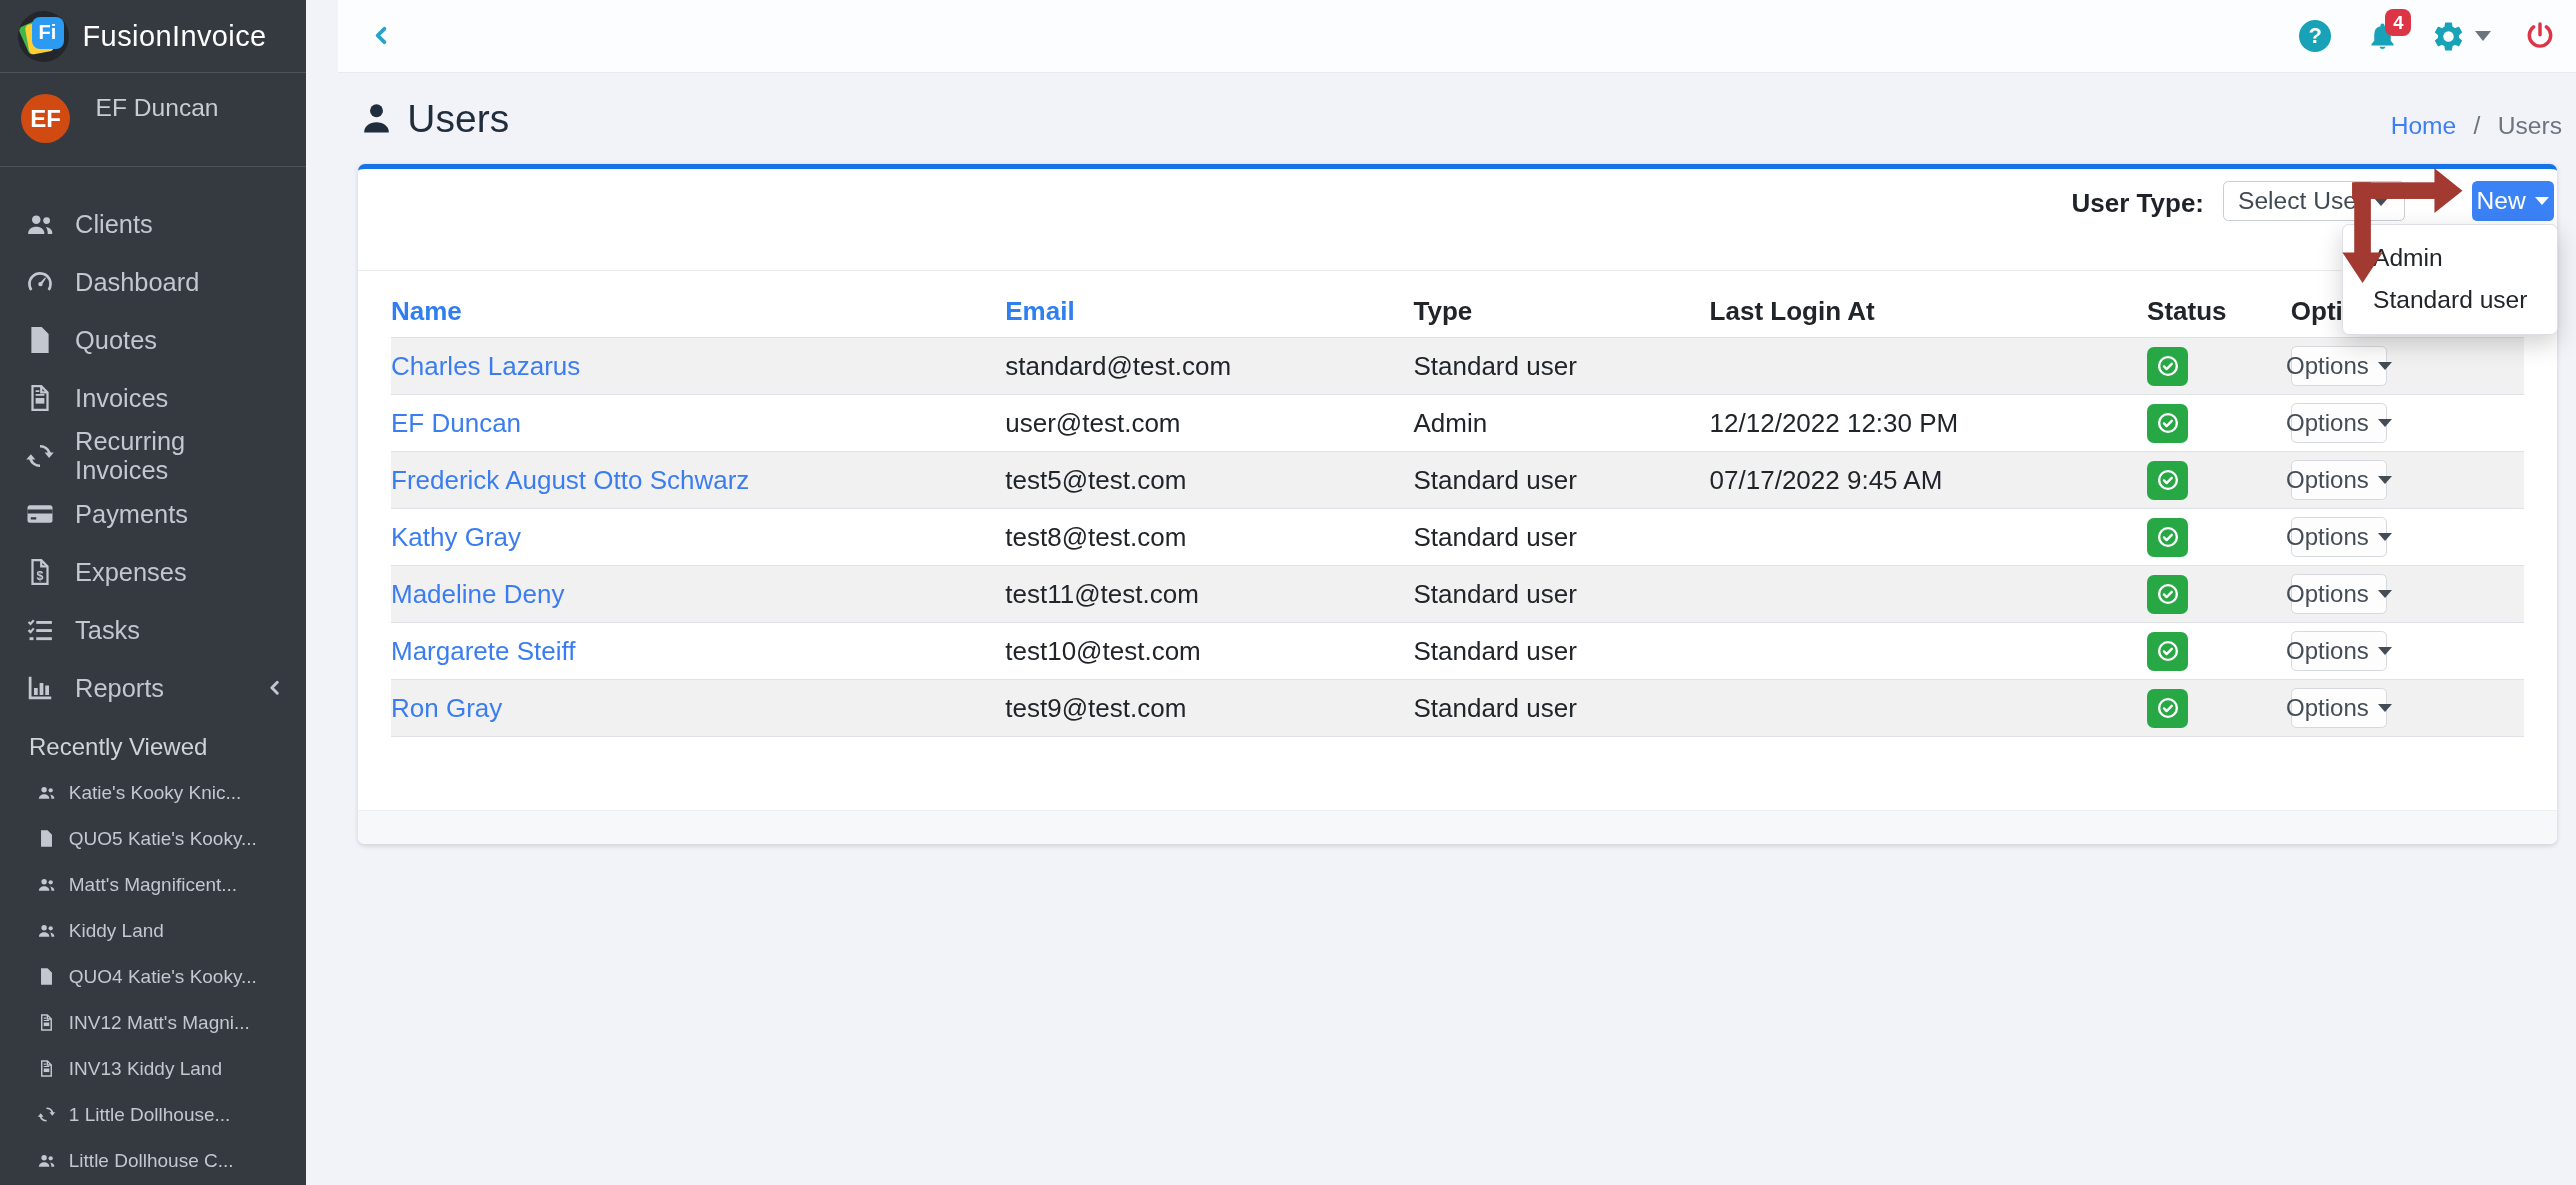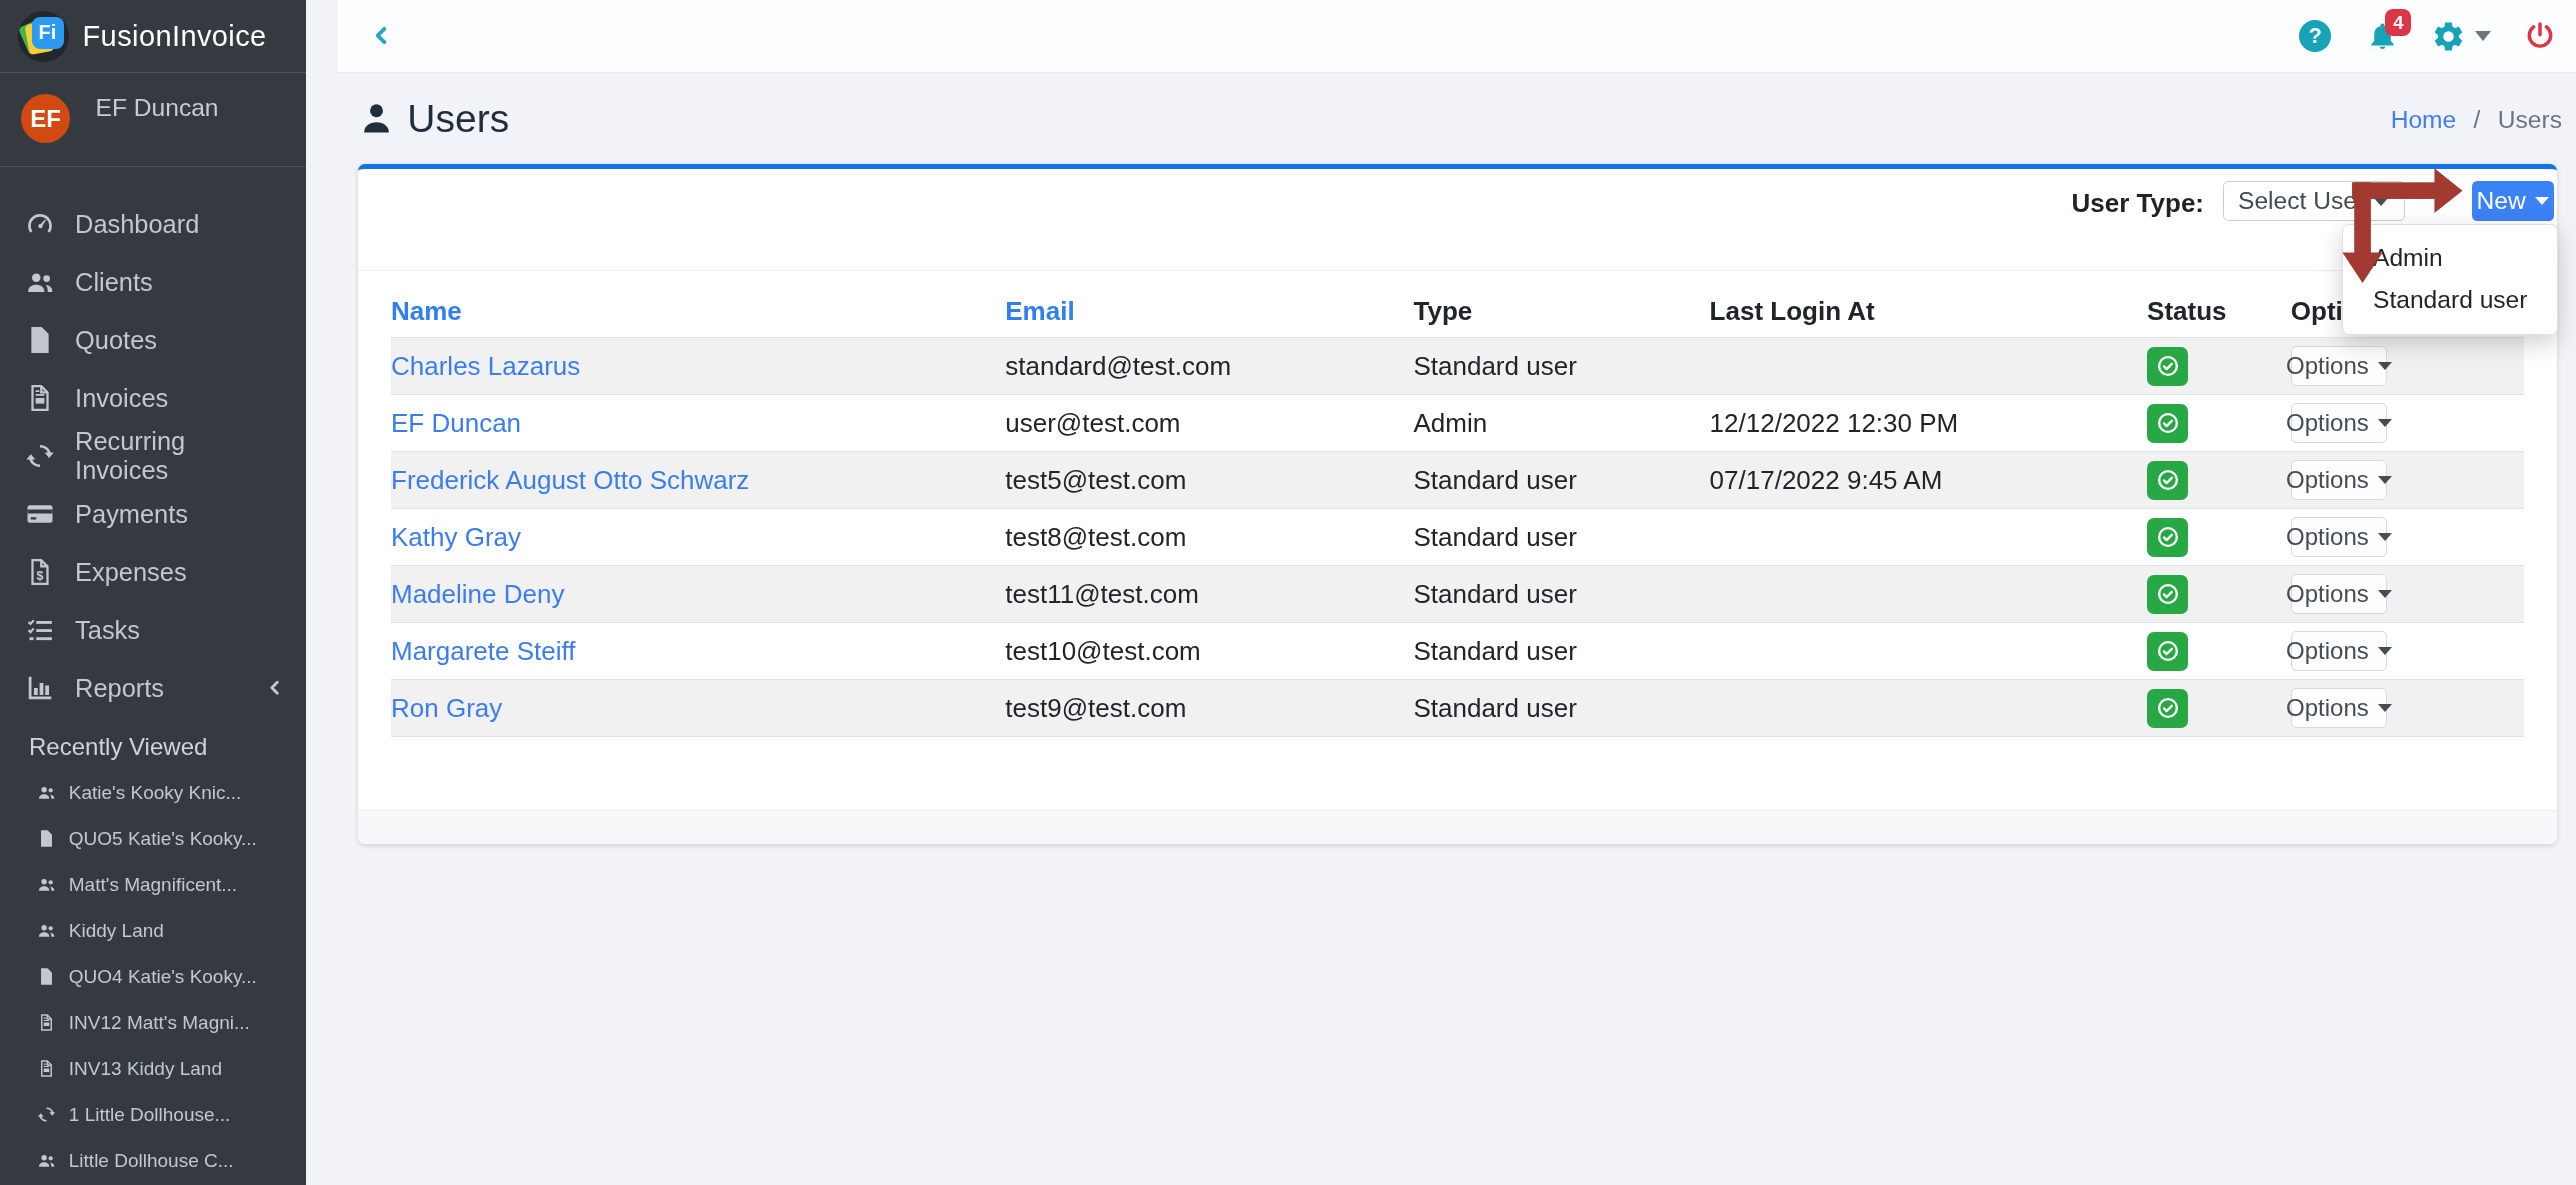--- a/index.html
+++ b/index.html
@@ -54,21 +54,21 @@
          border-top:10.5px solid #6c757d;margin-left:8.8px;}
   .power-wrap{margin-left:33px;cursor:pointer;color:#dc3545;}
   .power-wrap svg{width:32px;height:32px;}
 
   
   .content{position:absolute;left:338px;top:72px;width:2238px;height:1114px;background:#f1f3f8;}
   .page-title{position:absolute;left:20px;top:24.6px;display:flex;align-items:center;}
   .title-icon{width:37px;height:37px;margin-right:12.3px;color:#1f2d3d;}
   .title-icon svg{width:37px;height:37px;fill:currentColor;}
   .title-text{font-size:39px;font-weight:500;color:#1f2d3d;}
-  .breadcrumb{position:absolute;right:14px;top:34px;font-size:24.6px;margin-left:34px;}
+  .breadcrumb{position:absolute;right:14px;top:40px;font-size:24.6px;margin-left:34px;}
   .crumb-home{color:#3d7ff2;cursor:pointer;}
   .crumb-sep{color:#6c757d;margin:0 10.5px;}
   .crumb-current{color:#6c757d;}
 
   
   .card{position:absolute;left:20px;top:92px;width:2199px;height:675px;background:#fff;border-radius:7px;
         border-top:5.3px solid #1473e6;box-shadow:0 1.8px 5.3px rgba(0,0,0,.14);}
   .card-header{position:relative;height:101px;border-bottom:0.9px solid #e9ecef;padding-left:40px;}
   .filter-label{position:absolute;right:353px;top:21px;font-size:26px;font-weight:bold;color:#1f2329;line-height:26px;}
   .user-type-select{position:absolute;right:152px;top:12.3px;width:182px;height:40px;background:#fff;
@@ -125,38 +125,38 @@
     <div class="user-panel">
       <span class="avatar">EF</span>
       <span class="user-name">EF Duncan</span>
     </div>
 
     <div class="nav">
 
         <div class="nav-item">
           <span class="nav-icon">
             <svg viewBox="0 0 24 24">
-              <path d="M12 4a9.5 9.5 0 0 0-9.5 9.5c0 2 .6 3.9 1.7 5.4l1.7-1.2a7.4 7.4 0 1 1 12.2 0l1.7 1.2a9.5 9.5 0 0 0-7.8-14.9z"></path>
-              <path d="M15.8 8.6l-3.2 3.4a1.7 1.7 0 1 0 1.4 1.3l2.5-4a.48.48 0 0 0-.7-.7z"></path>
-            </svg>
-          </span>
-          <span>Dashboard</span>
-
-        </div>
-
-        <div class="nav-item">
-          <span class="nav-icon">
-            <svg viewBox="0 0 24 24">
               <circle cx="9" cy="8.5" r="3.4"></circle>
               <path d="M2.5 19.5c0-3.2 2.9-5.3 6.5-5.3s6.5 2.1 6.5 5.3v.5H2.5z"></path>
               <circle cx="17.3" cy="9.2" r="2.7"></circle>
               <path d="M16.6 14.4c2.9.3 5.2 2.1 5.2 4.6v1h-3.6v-.5c0-2-.6-3.8-1.6-5.1z"></path>
             </svg>
           </span>
           <span>Clients</span>
+
+        </div>
+
+        <div class="nav-item">
+          <span class="nav-icon">
+            <svg viewBox="0 0 24 24">
+              <path d="M12 4a9.5 9.5 0 0 0-9.5 9.5c0 2 .6 3.9 1.7 5.4l1.7-1.2a7.4 7.4 0 1 1 12.2 0l1.7 1.2a9.5 9.5 0 0 0-7.8-14.9z"></path>
+              <path d="M15.8 8.6l-3.2 3.4a1.7 1.7 0 1 0 1.4 1.3l2.5-4a.48.48 0 0 0-.7-.7z"></path>
+            </svg>
+          </span>
+          <span>Dashboard</span>
 
         </div>
 
         <div class="nav-item">
           <span class="nav-icon">
             <svg viewBox="0 0 24 24" fill="none" stroke="currentColor" stroke-width="1.8">
               <path d="M6 2.5h7l5 5v14H6z"></path>
               <path d="M13 2.5v5h5"></path>
               <path d="M9 12.5h6M9 16h6" stroke-width="1.6"></path>
             </svg>

